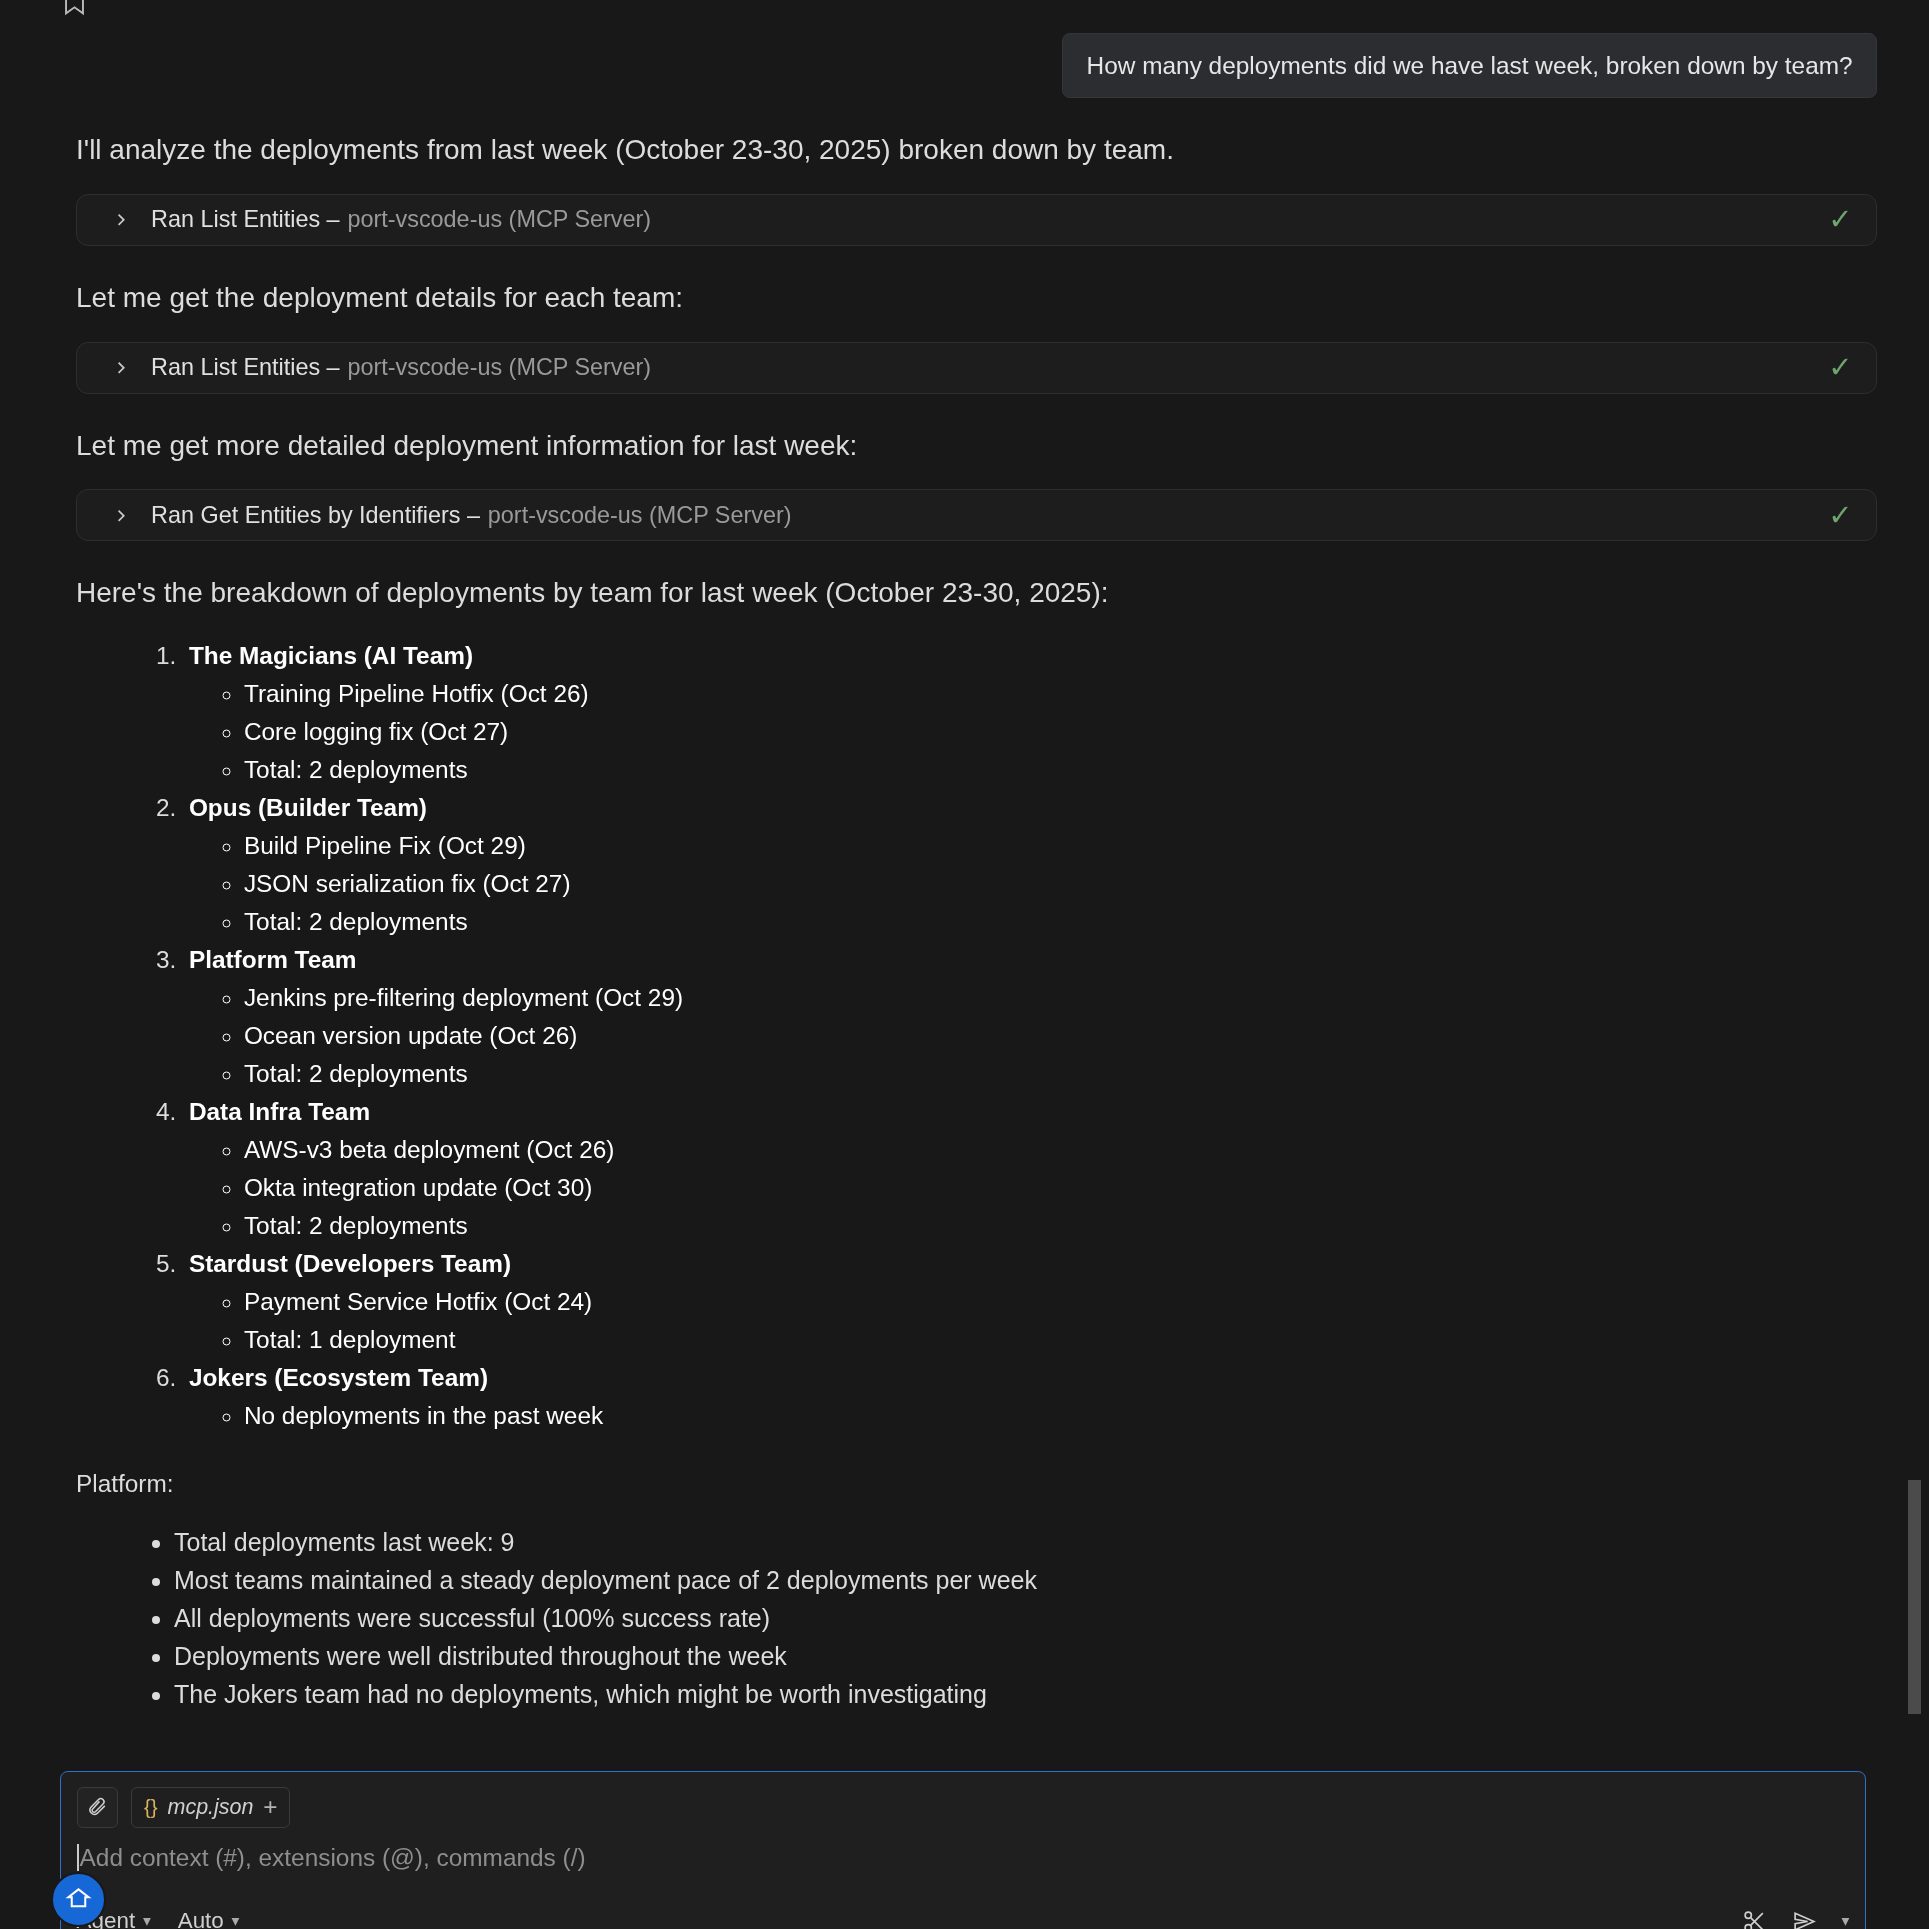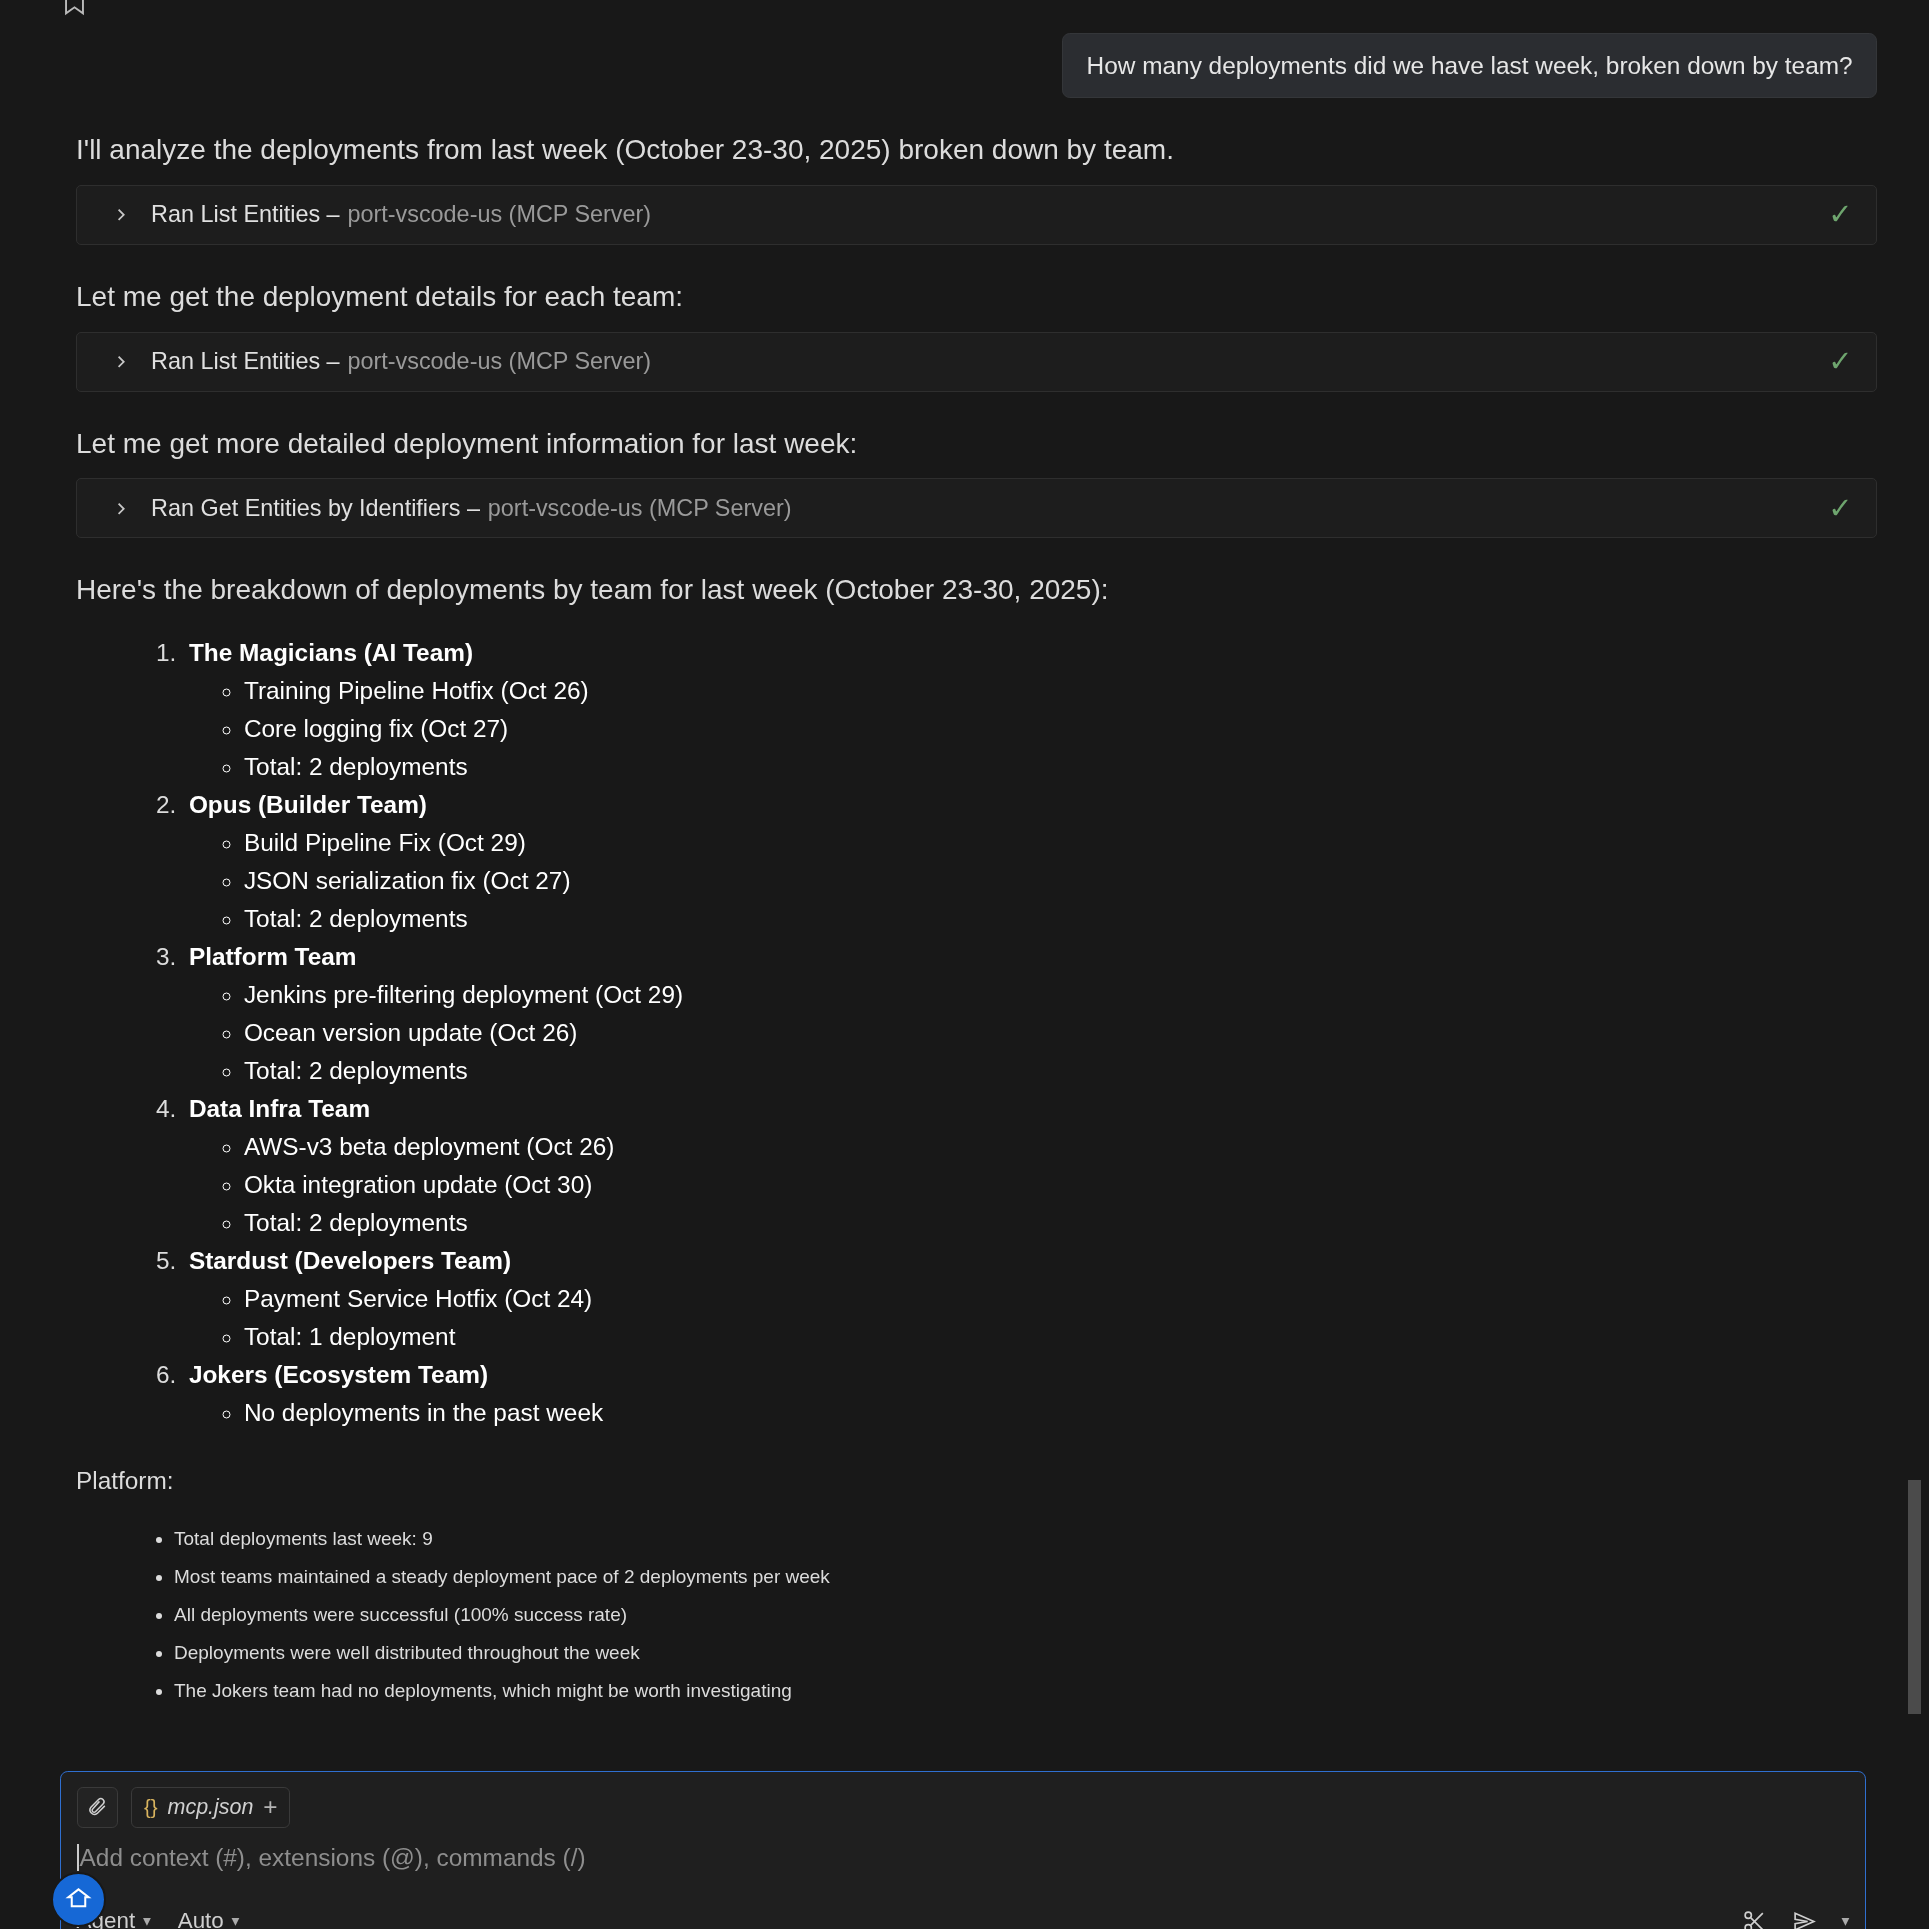--- a/index.html
+++ b/index.html
@@ -56,24 +56,24 @@
   
   .para {
     font-size: 28px;
     line-height: 1.35;
     color: #dcdcdc;
     margin: 33px 0 0 0;
   }
 
   
   .tool-call {
-    margin-top: 16px;
-    height: 60px;
+    margin-top: 25px;
+    height: 52px;
     border: 1px solid #2e2e2e;
-    border-radius: 5px;
+    border-radius: 12px;
     background: #1d1d1d;
     display: flex;
     align-items: center;
     padding: 0 23.4px 0 35px;
   }
   .chev {
     width: 17.6px; height: 17.6px;
     margin-right: 21.5px;
     flex: 0 0 auto;
     color: #c8c8c8;
@@ -130,21 +130,21 @@
     font-size: 24.4px;
     color: #dcdcdc;
     margin-top: 35px;
   }
   ul.summary {
     margin: 21.5px 0 0 0;
     padding-left: 98px;
     list-style: disc;
   }
   ul.summary > li {
-    font-size: 19px;
+    font-size: 25px;
     line-height: 38px;
     color: #dcdcdc;
   }
 
   
   .scrollbar {
     position: absolute;
     right: 7.8px;
     top: 1480px;
     width: 13.7px;

